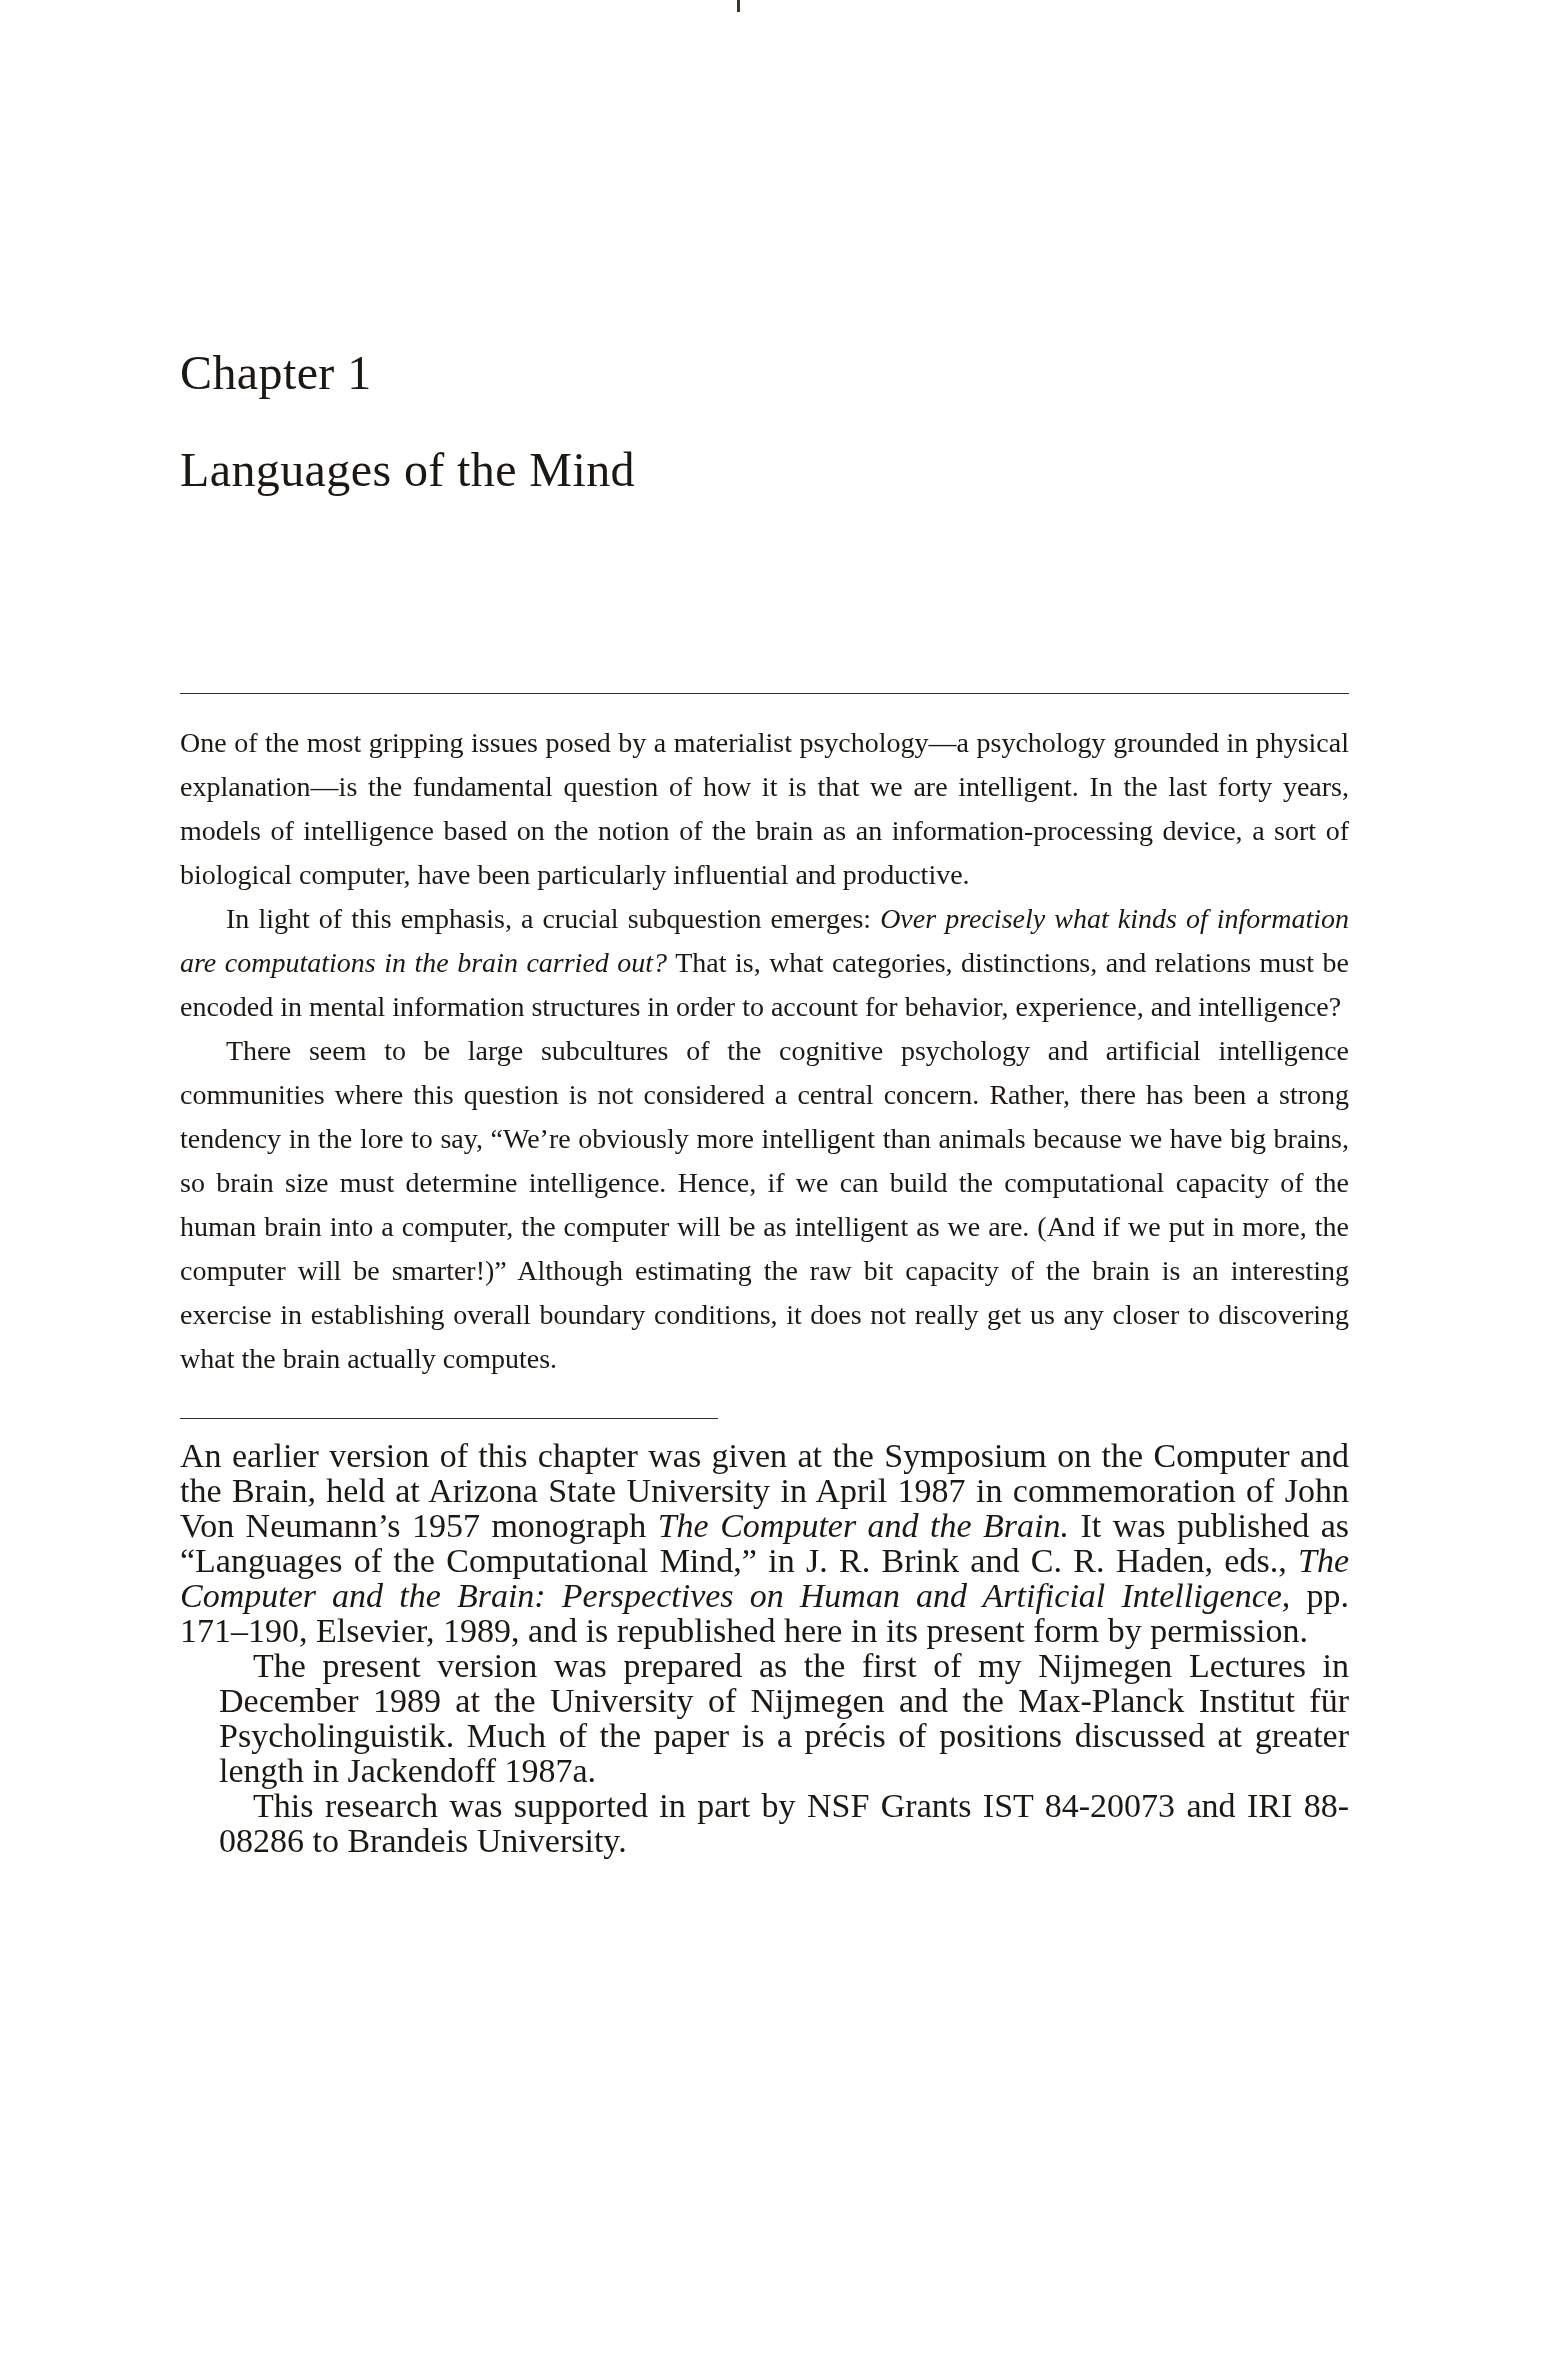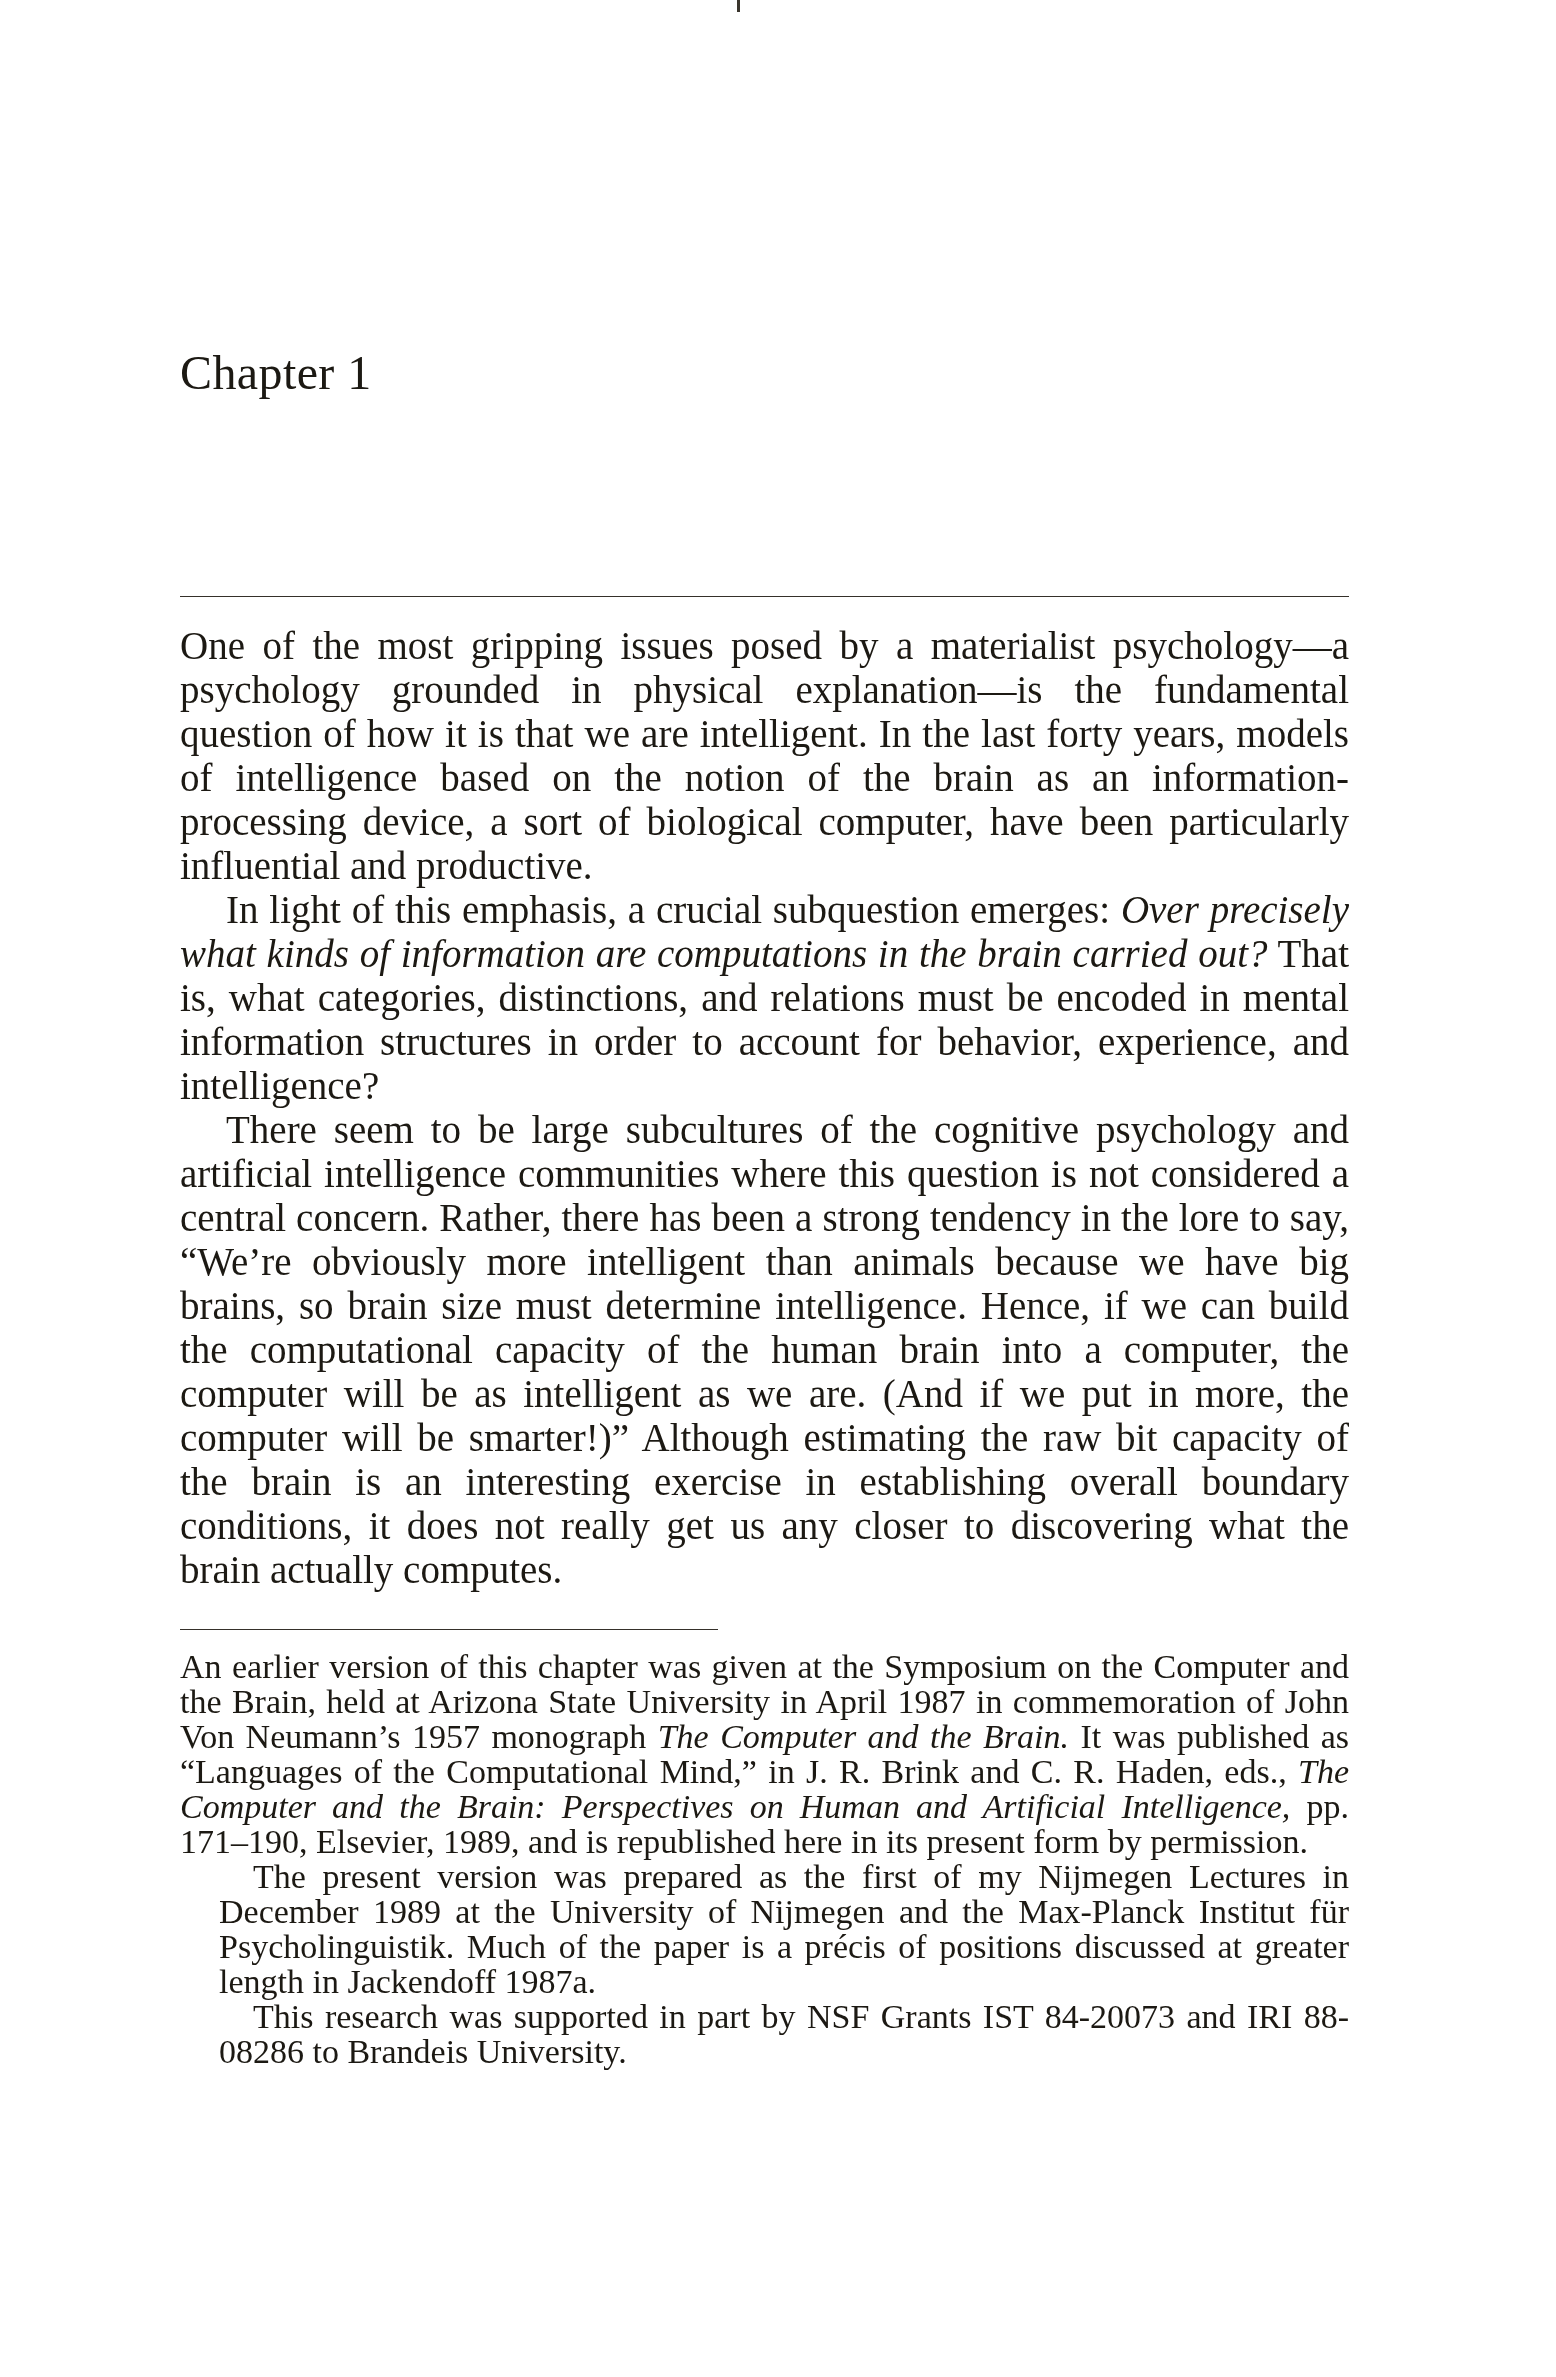--- a/index.html
+++ b/index.html
@@ -48,21 +48,21 @@
   }
   .section-heading {
     margin-top: 16px;
     font-size: 32px;
     font-style: italic;
     font-weight: normal;
   }
   .section-number { margin-right: 46px; }
   .body-text {
     margin-top: 26.5px;
-    font-size: 39px;
+    font-size: 28px;
     line-height: 44px;
     text-align: justify;
   }
   .body-text p { text-indent: 0; }
   .body-text p.indent { text-indent: 46px; }
   .footnote-rule {
     margin-top: 37px;
     border: none;
     border-top: 1.8px solid #35302a;
     height: 0;
@@ -81,20 +81,21 @@
 <body>
 
 <div class="page">
 
   <div class="scan-artifact"></div>
 
   <div class="content">
 
     <h1 class="chapter-label">Chapter 1</h1>
 
+    <h1 class="chapter-title">Languages of the Mind</h1>
 
     <hr class="section-rule">
 
 
     <div class="body-text">
 
       <p>
         <span>One of the most gripping issues posed by a materialist psychology—a psychology grounded in physical explanation—is the fundamental question of how it is that we are intelligent. In the last forty years, models of intelligence based on the notion of the brain as an information-processing device, a sort of biological computer, have been particularly influential and productive.</span>
       </p>
 

